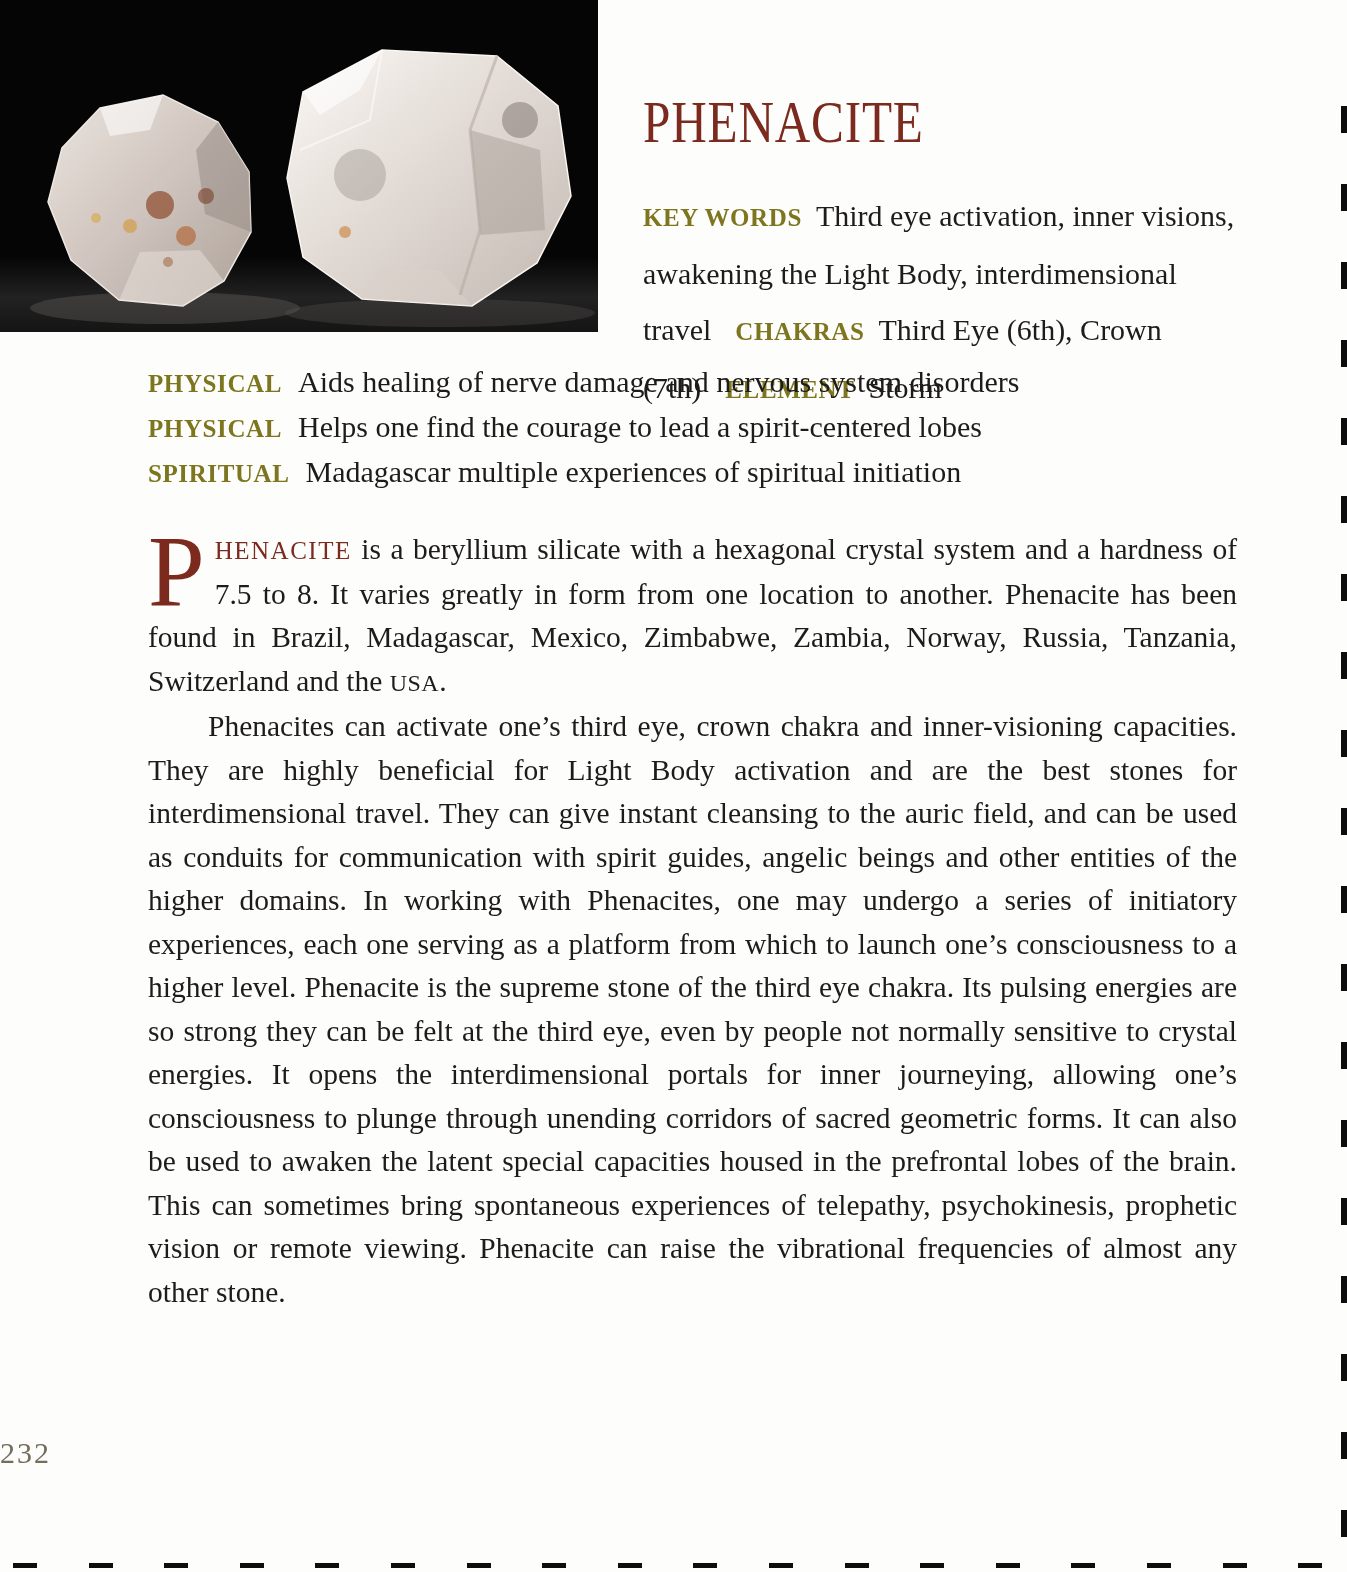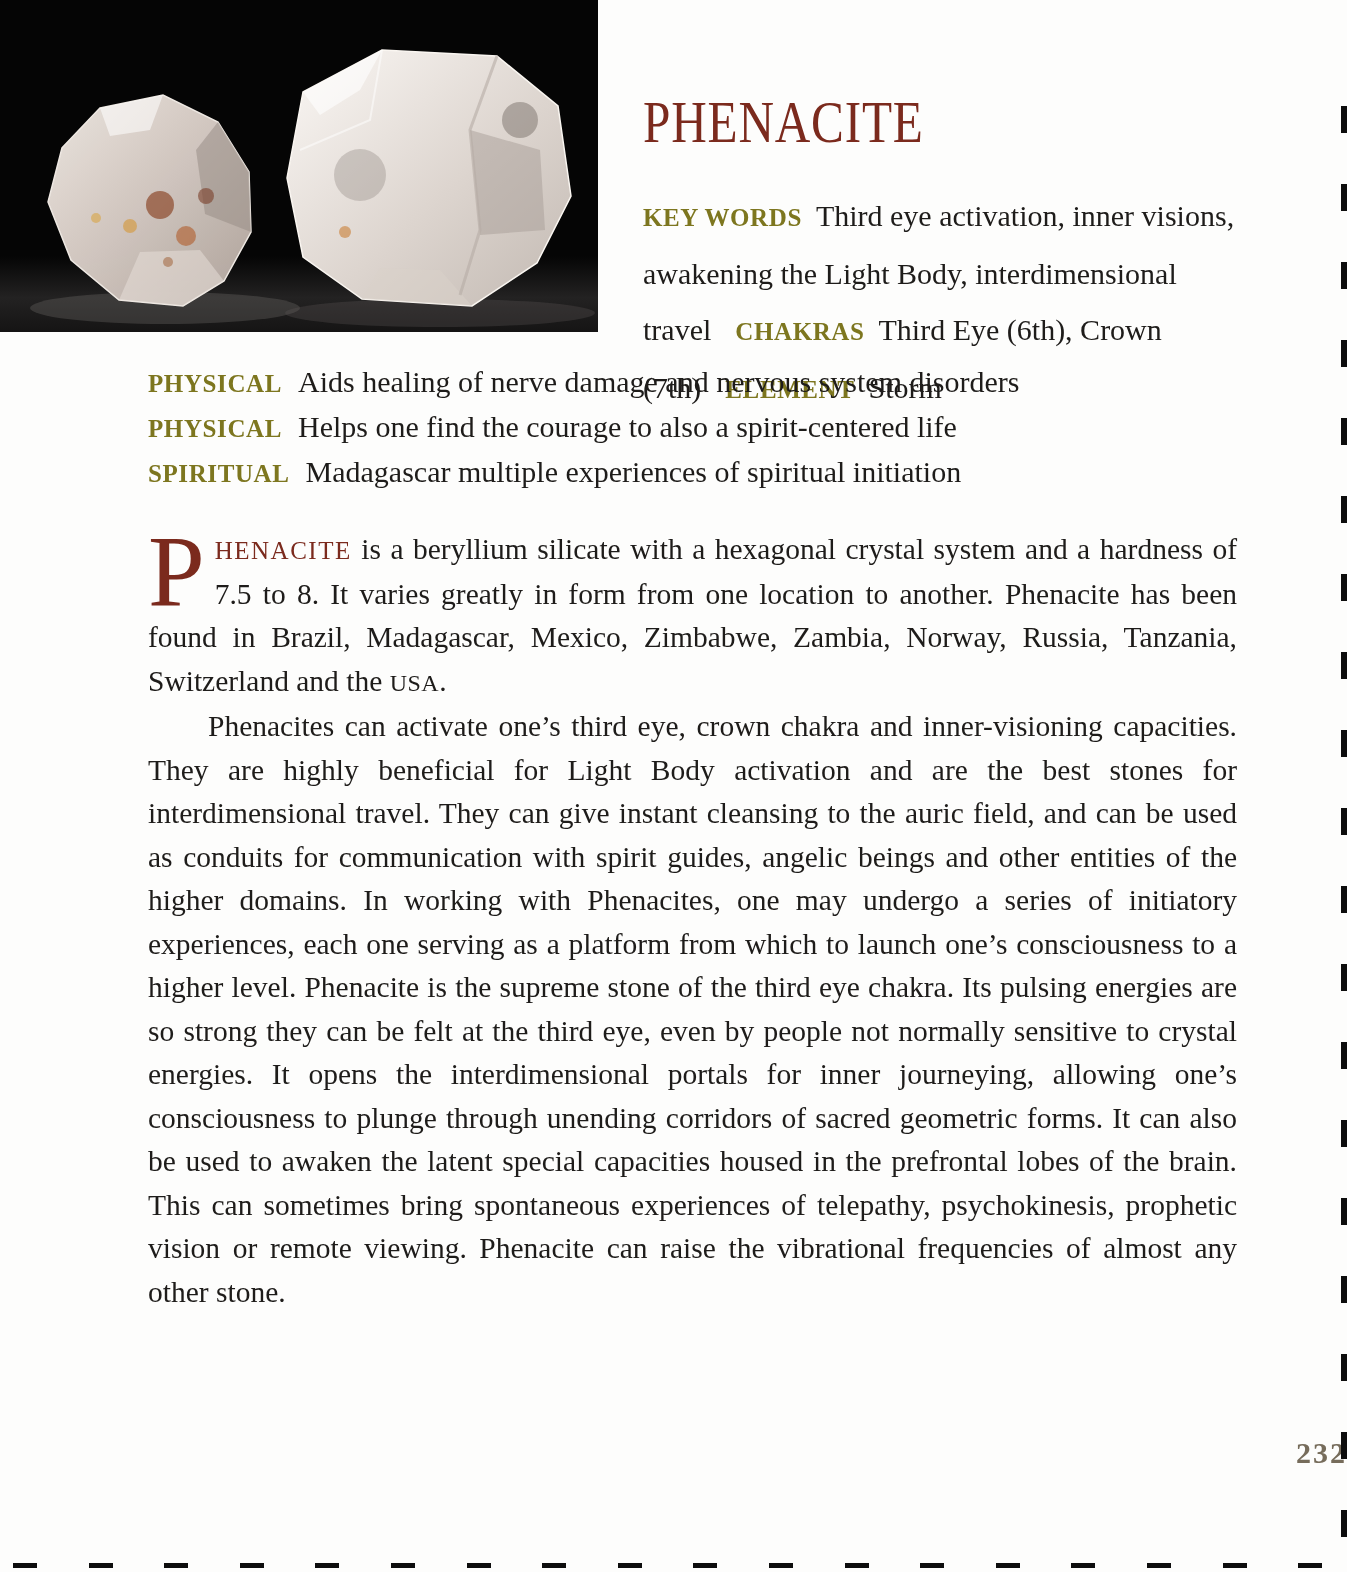--- a/index.html
+++ b/index.html
@@ -43,21 +43,21 @@
     font-size:102px;line-height:84px;
     padding:2px 10px 0 0;
   }
   .sc-red{
     color:var(--red,#7b2a1d);
     font-size:25px;letter-spacing:1.5px;font-weight:normal;margin-top:40px;
   }
   .sc{font-size:24px;letter-spacing:0.5px;}
   .pagenum{
     position:absolute;left:0;top:1436px;width:1347px;
-    text-align:right;font-size:30px;font-weight:bold;
+    text-align:left;font-size:30px;font-weight:normal;
     letter-spacing:2px;color:var(--pagenum,#766c5b);
   }
   .tick{
     position:absolute;right:0;width:6px;height:27px;
     background:#0d0d0d;
   }
   .dash{
     position:absolute;top:1563px;width:24px;height:5px;
     background:#0d0d0d;
   }
@@ -116,21 +116,21 @@
 
   <p class="kw">
     <span class="lbl">KEY WORDS</span><span class="txt">Third eye activation, inner visions, awakening the Light Body, interdi­mensional travel</span><span class="lbl sp">CHAKRAS</span><span class="txt">Third Eye (6th), Crown (7th)</span><span class="lbl sp">ELEMENT</span><span class="txt">Storm</span>
   </p>
 
   <div class="attrs">
     <div class="attr-row">
       <span class="lbl">PHYSICAL</span><span>Aids healing of nerve damage and nervous system disorders</span>
     </div>
     <div class="attr-row">
-      <span class="lbl">PHYSICAL</span><span>Helps one find the courage to also a spirit-centered life</span>
+      <span class="lbl">PHYSICAL</span><span>Helps one find the courage to lead a spirit-centered lobes</span>
     </div>
     <div class="attr-row">
       <span class="lbl">SPIRITUAL</span><span>Madagascar multiple experiences of spiritual initiation</span>
     </div>
   </div>
 
   <div class="bodytext">
     <p class="para1"><span class="dropcap">P</span><span class="sc-red">HENACITE</span><span> is a beryllium silicate with a hexagonal crystal system and a hardness of 7.5 to 8. It varies greatly in form from one location to another. Phenacite has been found in Brazil, Madagascar, Mexico, Zimbabwe, Zambia, Norway, Russia, Tanzania, Switzerland and the </span><span class="sc">USA</span><span>.</span></p>
     <p class="para2">Phenacites can activate one’s third eye, crown chakra and inner-visioning capacities. They are highly beneficial for Light Body activation and are the best stones for interdimensional travel. They can give instant cleansing to the auric field, and can be used as conduits for communication with spirit guides, angelic beings and other entities of the higher domains. In working with Phenacites, one may undergo a series of initiatory experiences, each one serving as a platform from which to launch one’s consciousness to a higher level. Phenacite is the supreme stone of the third eye chakra. Its pulsing energies are so strong they can be felt at the third eye, even by people not normally sensitive to crystal energies. It opens the interdimensional portals for inner journeying, allowing one’s consciousness to plunge through unending corridors of sacred geometric forms. It can also be used to awaken the latent special capacities housed in the prefrontal lobes of the brain. This can sometimes bring spontaneous experiences of telepathy, psychokinesis, prophetic vision or remote viewing. Phenacite can raise the vibrational frequencies of almost any other stone.</p>
   </div>

